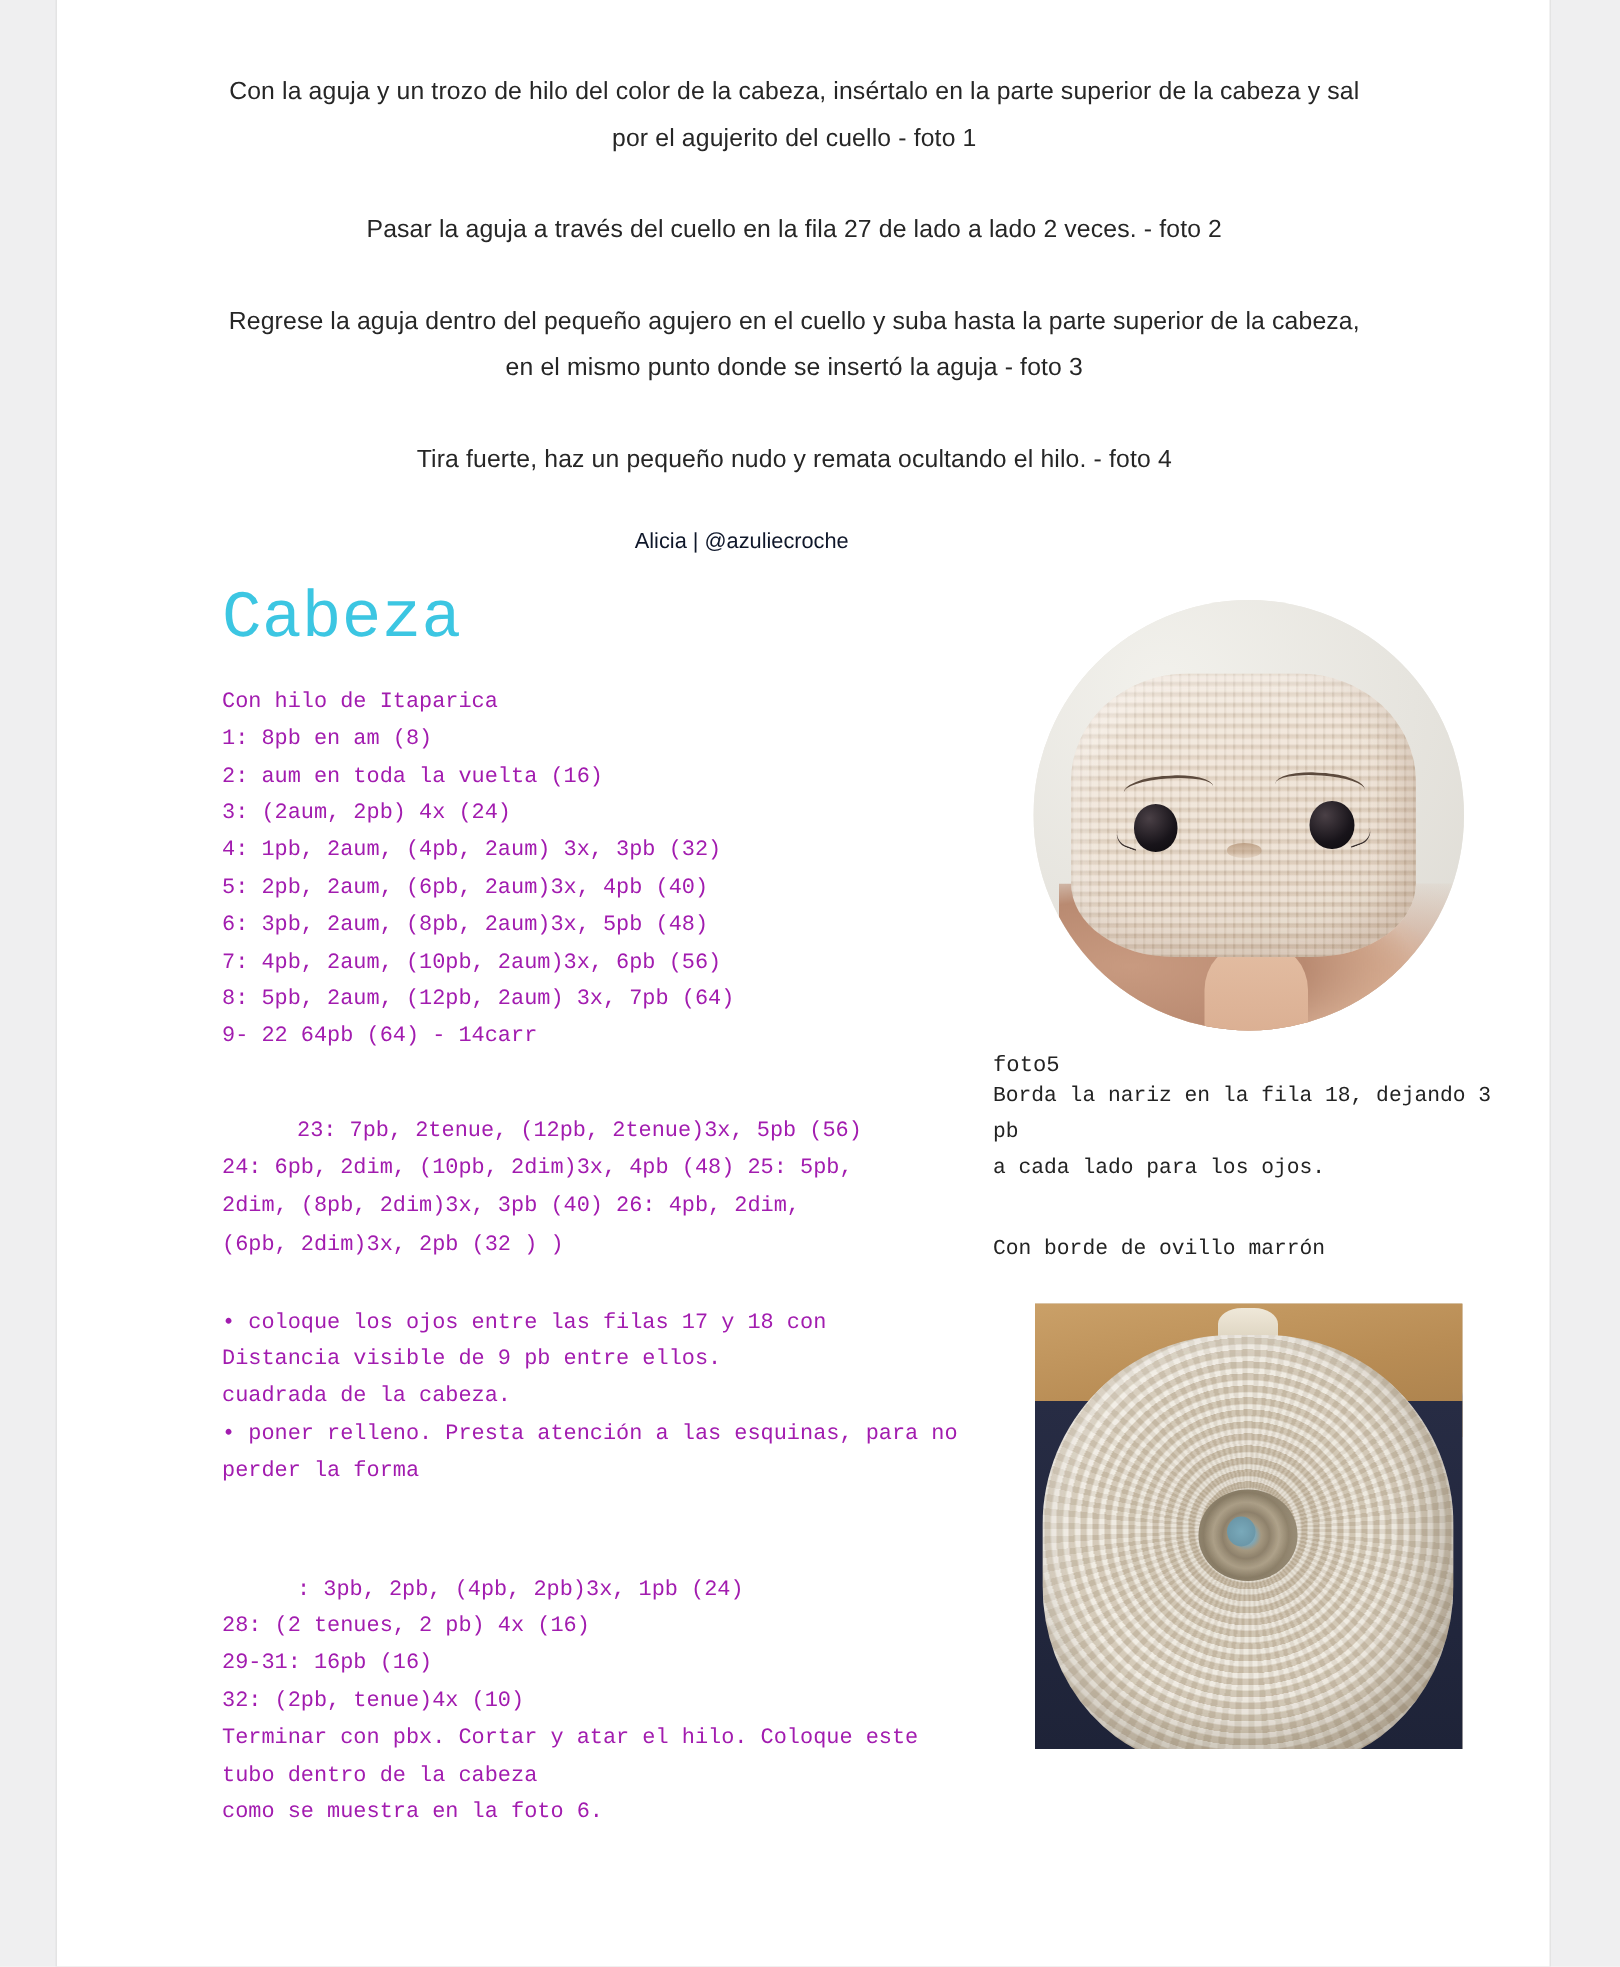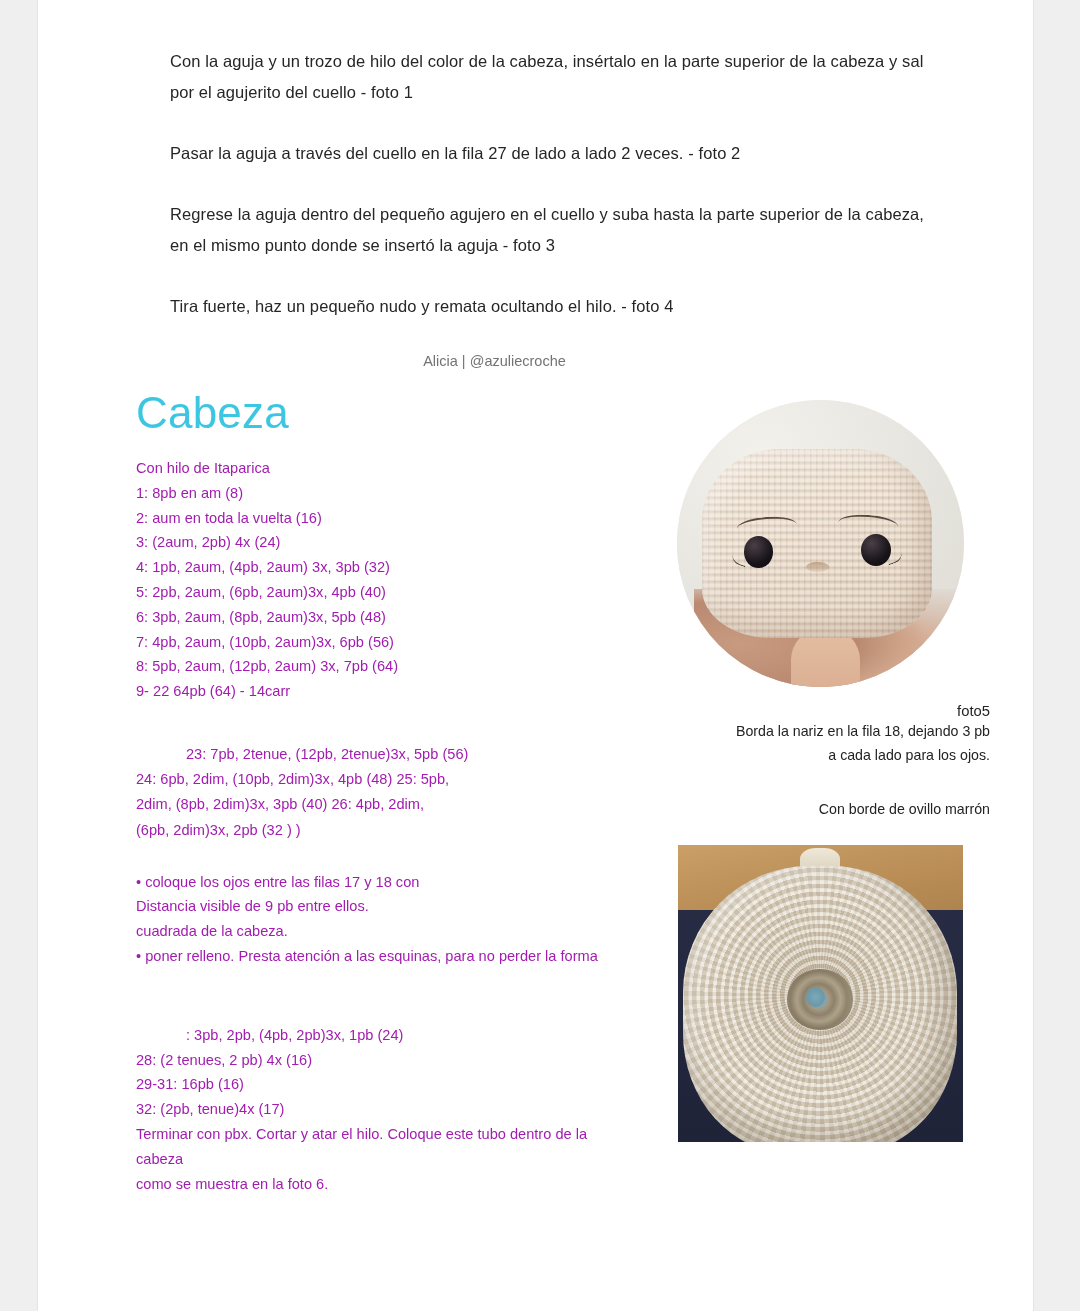--- a/index.html
+++ b/index.html
@@ -26,52 +26,54 @@
     top: 0;
     width: 995px;
     height: 1311px;
     background: #ffffff;
     box-shadow: 0 0 0 1px #e4e4e4;
   }
 
   
   .intro {
     position: absolute;
-    left: 132px;
+    left: 104px;
     top: 46px;
     width: 775px;
+    text-align: center;
   }
   .intro p {
     margin: 0 0 30px 0;
     font-size: 16.5px;
     line-height: 31px;
     color: #262626;
     letter-spacing: 0.1px;
   }
   .intro p:last-child { margin-bottom: 4px; }
 
   
   .attribution {
     position: absolute;
     left: 0;
     top: 353px;
     width: 995px;
     text-align: center;
     font-size: 14.5px;
-    color: #737373;
+    color: #0f172a;
   }
   .attribution span { position: relative; left: -41px; }
 
   
   .columns {
     position: absolute;
-    left: 0;
+    left: 12px;
     top: 388px;
     width: 995px;
     height: 860px;
+    font-family: Liberation Mono, monospace;
   }
 
   
   .col-left {
     position: absolute;
     left: 98px;
     top: 0;
     width: 500px;
   }
   .heading {
@@ -94,21 +96,21 @@
   .block-gap-lg { height: 42px; }
   .indented { padding-left: 50px; margin-top: 12px; }
   .flow .line { line-height: 25.6px; }
 
   
   .col-right {
     position: absolute;
     left: 612px;
     top: 0;
     width: 340px;
-    text-align: right;
+    text-align: left;
   }
   .photo-circle {
     width: 287px;
     height: 287px;
     margin: 12px auto 0 auto;
     border-radius: 50%;
     overflow: hidden;
     position: relative;
     background: #eceae4;
   }
@@ -314,21 +316,21 @@
           <div class="line">• coloque los ojos entre las filas 17 y 18 con</div>
           <div class="line">Distancia visible de 9 pb entre ellos.</div>
           <div class="line">cuadrada de la cabeza.</div>
           <div class="line">• poner relleno. Presta atención a las esquinas, para no perder la forma</div>
 
           <div class="block-gap-lg"></div>
 
           <div class="line indented">: 3pb, 2pb, (4pb, 2pb)3x, 1pb (24)</div>
           <div class="line">28: (2 tenues, 2 pb) 4x (16)</div>
           <div class="line">29-31: 16pb (16)</div>
-          <div class="line">32: (2pb, tenue)4x (17)</div>
+          <div class="line">32: (2pb, tenue)4x (10)</div>
           <div class="line">Terminar con pbx. Cortar y atar el hilo. Coloque este tubo dentro de la cabeza</div>
           <div class="line">como se muestra en la foto 6.</div>
         </div>
       </div>
 
       <div class="col-right">
 
         <div class="photo-circle">
           <div class="ph1-bg"></div>
           <div class="ph1-hand"></div>

